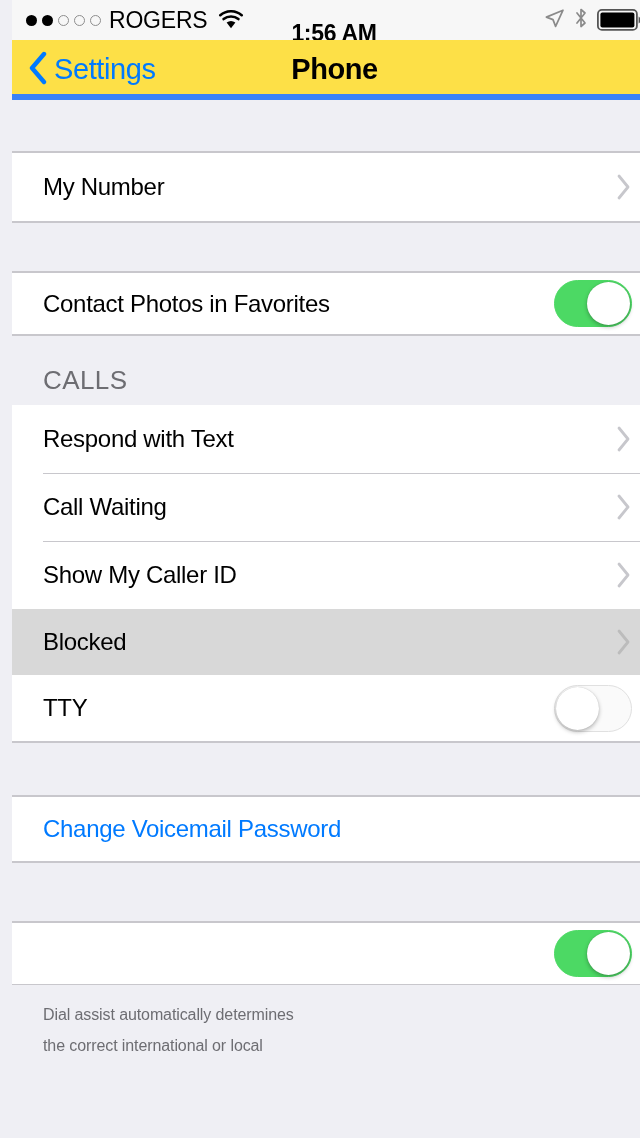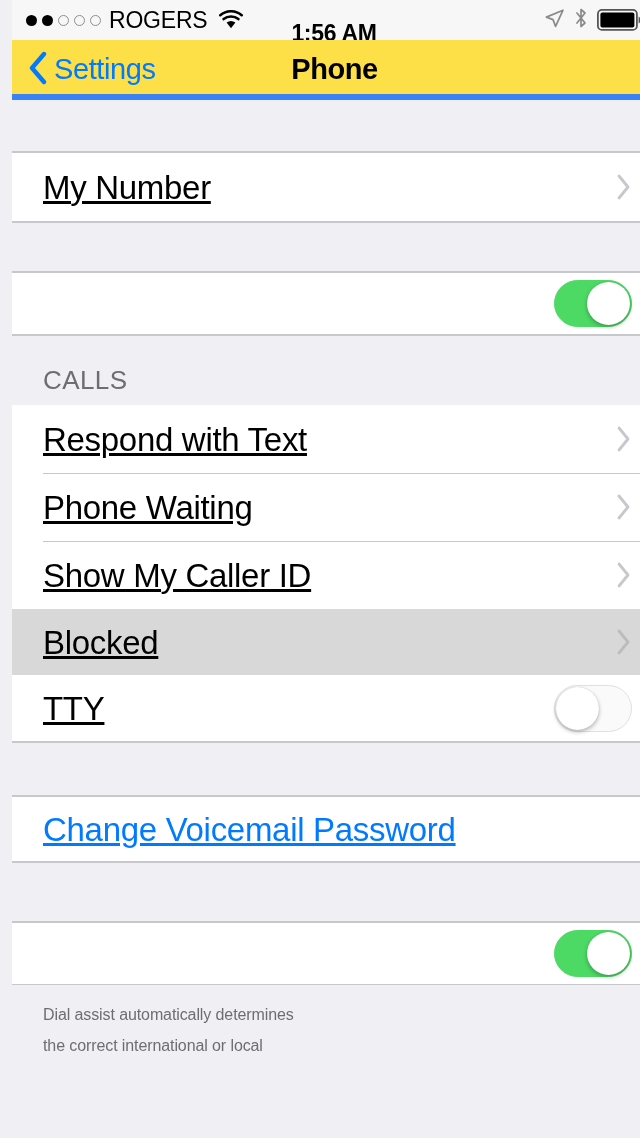--- a/index.html
+++ b/index.html
@@ -157,25 +157,24 @@
     left: 31px;
     right: 0;
     top: 0;
     height: 1px;
     background: #c8c7cc;
   }
   .row.highlight::before,
   .row.highlight + .row::before { background: transparent; }
 
   .row-label {
-    font-size: 33px;
+    font-size: 24px;
     color: #000000;
     letter-spacing: -0.3px;
     line-height: 1;
-    text-decoration: underline;
   }
   .row-label.link { color: #007AFF; }
 
   .chev {
     margin-left: auto;
     display: inline-flex;
     align-items: center;
   }
 
   
@@ -308,41 +307,42 @@
           <path d="M3 3 L12 14 L3 25" fill="none" stroke="#C7C7CC" stroke-width="2.8" stroke-linecap="round" stroke-linejoin="round"></path>
         </svg>
       </span>
     </div>
   </div>
 
   <div class="gap" style="height:50px;"></div>
 
   <div class="group">
     <div class="row" style="height:61px;">
+      <span class="row-label">Contact Photos in Favorites</span>
       <span class="toggle on">
         <span class="knob"></span>
       </span>
     </div>
   </div>
 
   <div class="section-header">
     <span class="section-header-text">CALLS</span>
   </div>
 
   <div class="group" style="border-top:none;">
     <div class="row">
       <span class="row-label">Respond with Text</span>
       <span class="chev">
         <svg width="16" height="28" viewBox="0 0 16 28">
           <path d="M3 3 L12 14 L3 25" fill="none" stroke="#C7C7CC" stroke-width="2.8" stroke-linecap="round" stroke-linejoin="round"></path>
         </svg>
       </span>
     </div>
     <div class="row">
-      <span class="row-label">Phone Waiting</span>
+      <span class="row-label">Call Waiting</span>
       <span class="chev">
         <svg width="16" height="28" viewBox="0 0 16 28">
           <path d="M3 3 L12 14 L3 25" fill="none" stroke="#C7C7CC" stroke-width="2.8" stroke-linecap="round" stroke-linejoin="round"></path>
         </svg>
       </span>
     </div>
     <div class="row">
       <span class="row-label">Show My Caller ID</span>
       <span class="chev">
         <svg width="16" height="28" viewBox="0 0 16 28">

